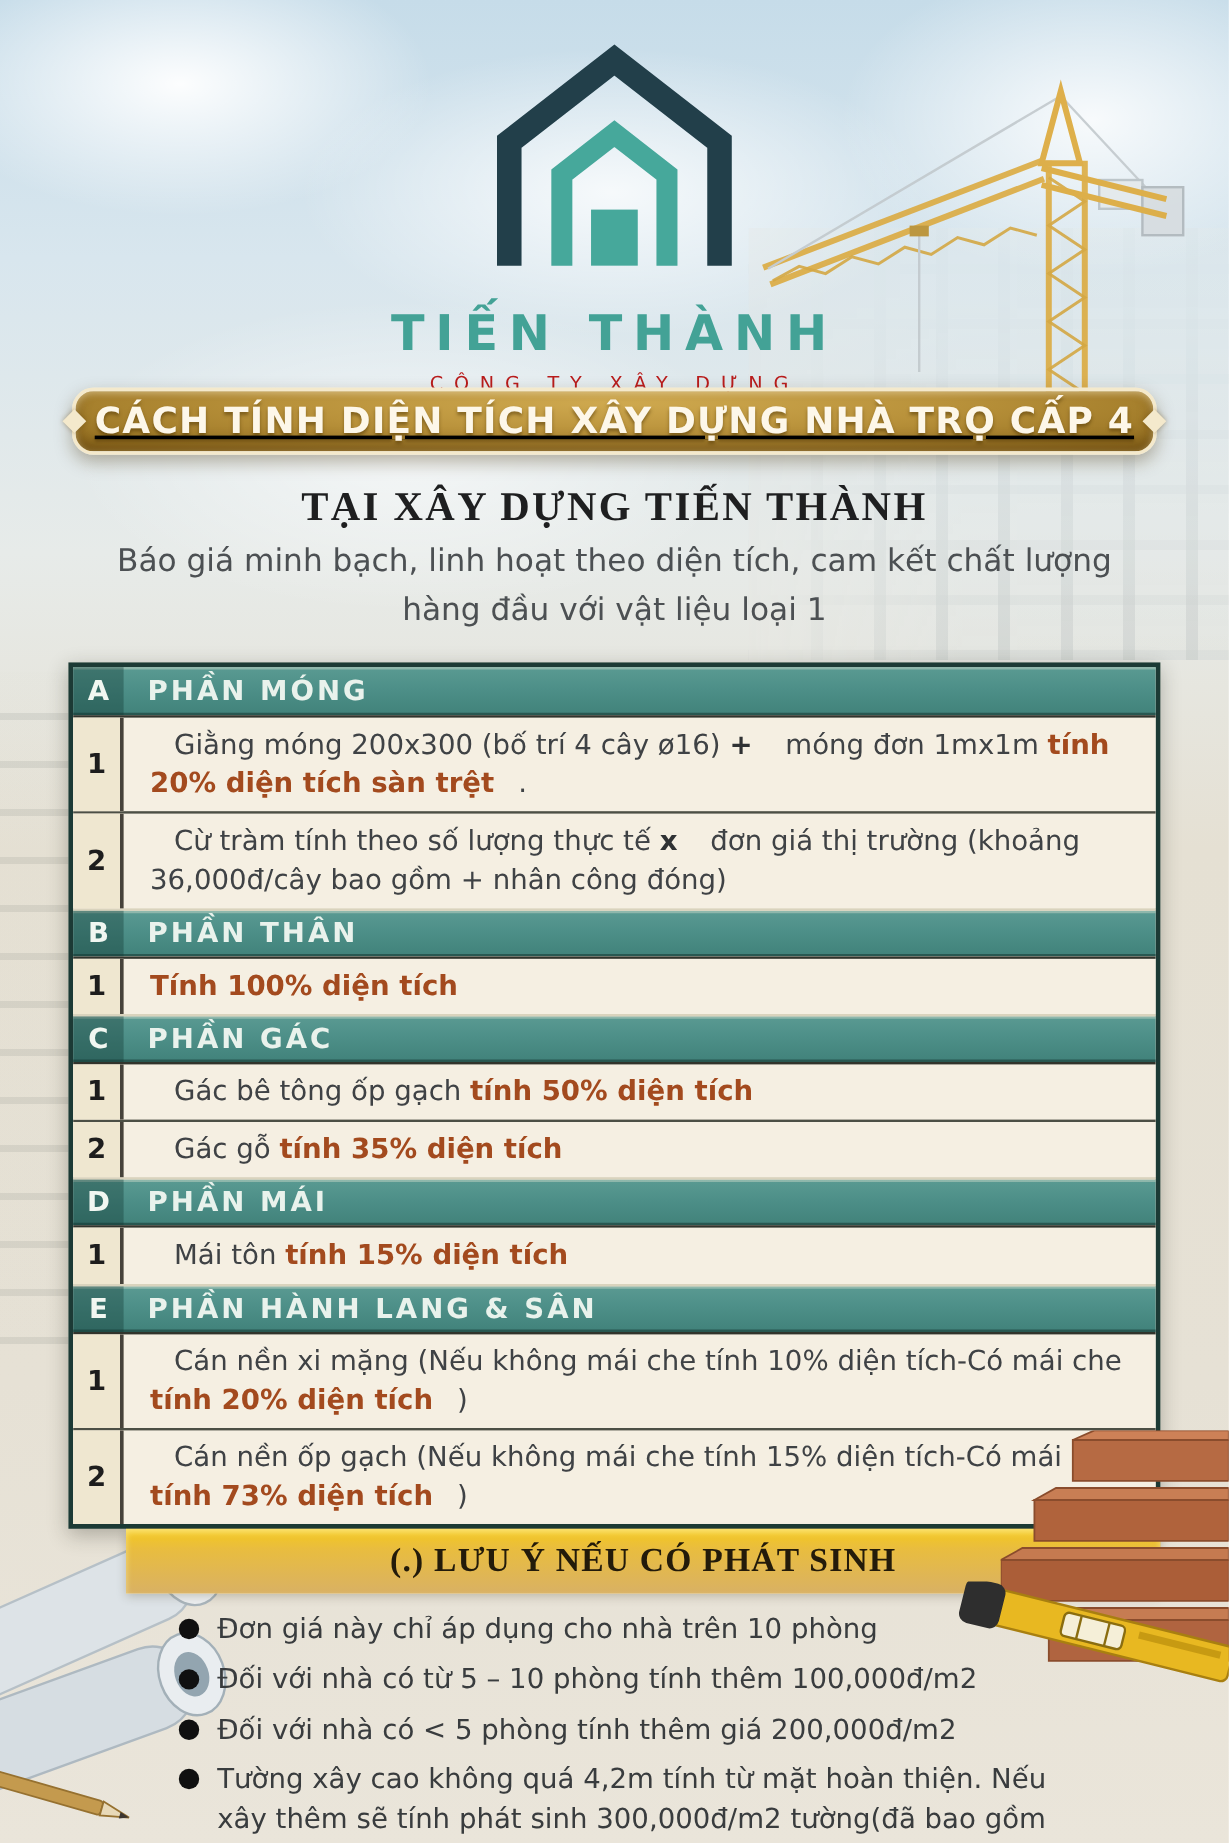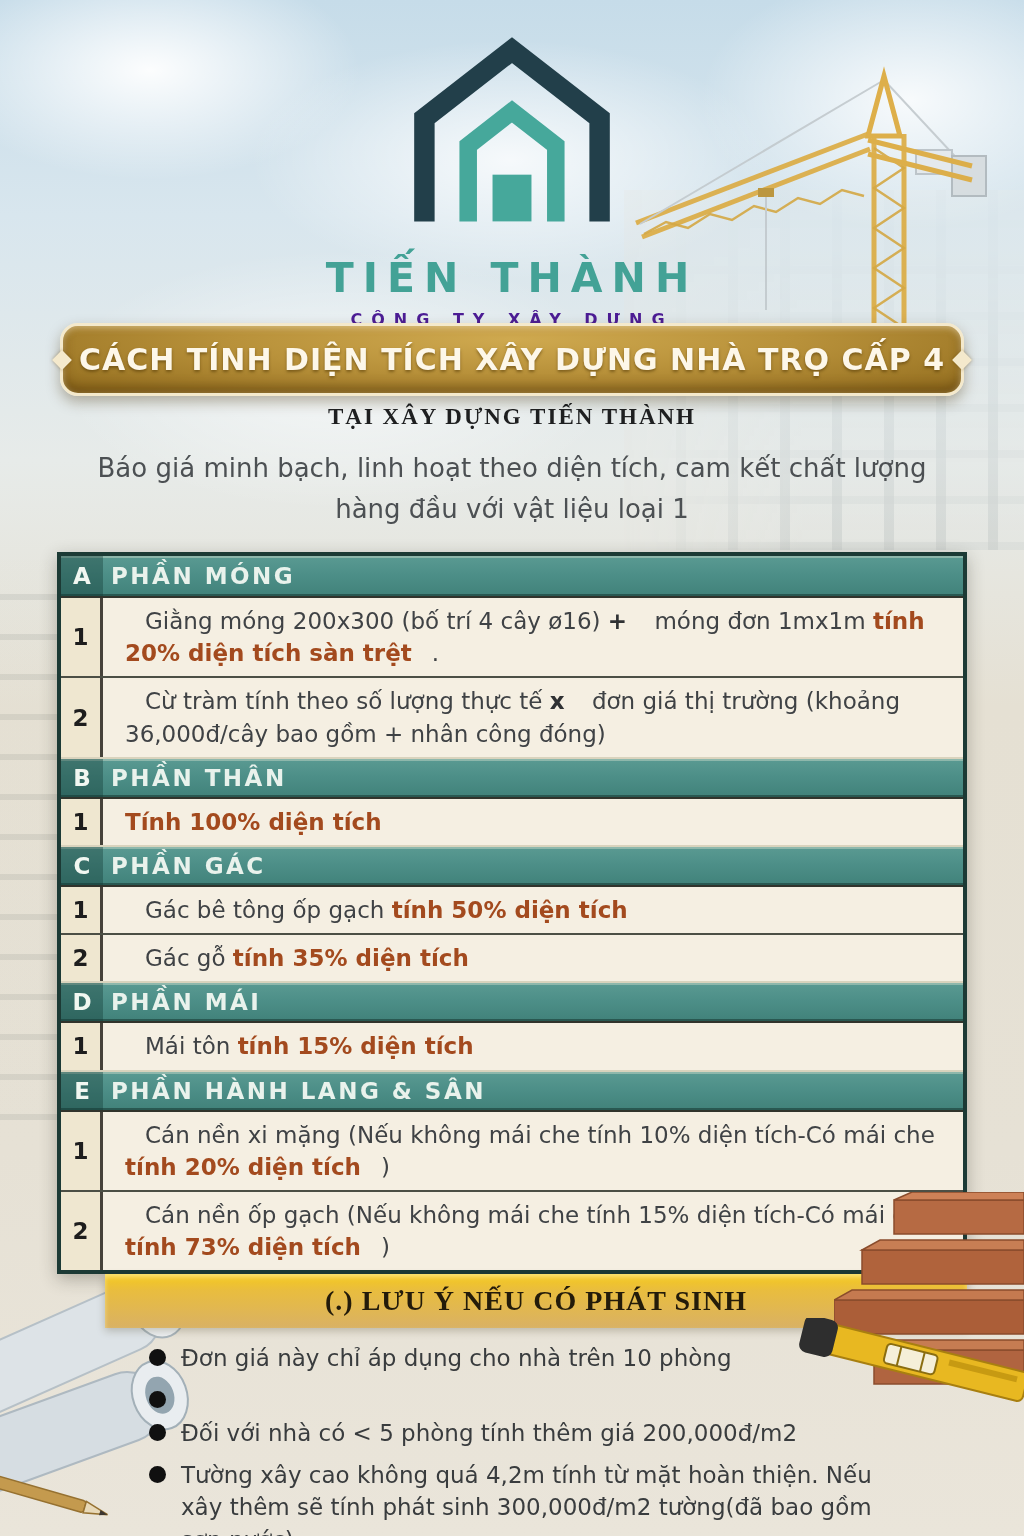--- a/index.html
+++ b/index.html
@@ -30,55 +30,55 @@
   .bg-building-right .fade{position:absolute;inset:0;background:linear-gradient(90deg,#e7e7e2 0%,rgba(231,231,226,0) 45%),linear-gradient(0deg,rgba(230,225,213,.2) 0%,rgba(231,235,233,.9) 85%);}
   .bg-scaffold-left{
     position:absolute;left:0;top:560px;width:80px;height:560px;opacity:.15;
     background:repeating-linear-gradient(0deg,rgba(90,100,95,.8) 0 6px,rgba(220,220,210,.4) 6px 40px);
   }
 
   .crane{position:absolute;left:616px;top:18px;width:408px;height:320px;opacity:.9;}
 
   .logo{position:absolute;top:26px;left:0;width:100%;text-align:center;z-index:4;}
   .logo-name{margin-top:24px;font-size:41px;font-weight:bold;letter-spacing:9px;color:var(--logo-teal);}
-  .logo-tag{margin-top:8px;font-size:16px;font-weight:bold;letter-spacing:9px;color:#4c1d95;}
+  .logo-tag{margin-top:8px;font-size:16px;font-weight:normal;letter-spacing:9px;color:#b91c1c;}
 
   .banner{
-    position:absolute;top:323px;left:60px;width:904px;height:73px;z-index:4;
+    position:absolute;top:323px;left:60px;width:904px;height:56px;z-index:4;
     background:radial-gradient(ellipse at 50% 20%,#cfa94f 0%,#b8913a 45%,#8f6a1c 100%);
     border:3px solid #f4e9cc;border-radius:18px;
     box-shadow:0 6px 14px rgba(70,50,10,.35), inset 0 2px 6px rgba(255,240,200,.5), inset 0 -6px 12px rgba(70,45,5,.45);
-    display:flex;align-items:center;justify-content:center;
+    display:flex;align-items:center;justify-content:center;text-decoration:underline;
   }
   .banner::before,.banner::after{content:"";position:absolute;top:50%;width:14px;height:14px;background:#f4e9cc;transform:translateY(-50%) rotate(45deg);box-shadow:0 0 4px rgba(90,60,0,.4);}
   .banner::before{left:-8px;} .banner::after{right:-8px;}
   .banner-title{font-size:30px;font-weight:bold;letter-spacing:1px;color:#fdf7e9;text-shadow:0 2px 3px rgba(80,55,5,.55);}
 
   .intro-heading{
     position:absolute;top:404px;left:0;width:100%;text-align:center;z-index:4;
     font-family:"Liberation Serif","DejaVu Serif",serif;font-weight:bold;
-    font-size:23px;letter-spacing:2px;color:#1e1f20;
+    font-size:34px;letter-spacing:2px;color:#1e1f20;
   }
   .intro-desc{position:absolute;top:448px;left:82px;width:860px;text-align:center;z-index:4;
     font-size:26px;line-height:1.58;color:#4c5053;}
   .intro-desc span{display:block;}
 
   .content-col{position:absolute;top:552px;left:57px;width:910px;z-index:5;}
 
   .calc-table{border:4px solid var(--table-border);background:var(--row-bg);box-shadow:0 5px 16px rgba(40,40,30,.3);}
   .section-header{
     display:flex;align-items:stretch;height:40px;
     background:linear-gradient(180deg,#5a9a92 0%,var(--teal-header) 45%,#41827a 100%);
     box-shadow:inset 0 2px 0 rgba(240,240,220,.35), inset 0 -2px 0 rgba(15,45,40,.5);
   }
   .section-header + .t-row{border-top:2px solid #31342c;}
   .t-row + .section-header{border-top:2px solid #d9d3bd;}
   .letter-cell{width:42px;display:flex;align-items:center;justify-content:center;
     background:rgba(18,58,52,.38);color:#f1f7f1;font-weight:bold;font-size:23px;}
-  .header-title{display:flex;align-items:center;padding-left:8px;color:#e9f2ec;font-weight:bold;font-size:23px;letter-spacing:2.5px;}
+  .header-title{display:flex;align-items:center;padding-left:20px;color:#e9f2ec;font-weight:bold;font-size:23px;letter-spacing:2.5px;}
   .t-row{display:flex;align-items:stretch;background:var(--row-bg);}
   .t-row + .t-row{border-top:2px solid #4c4f45;}
   .num-cell{width:42px;flex-shrink:0;display:flex;align-items:center;justify-content:center;
     background:var(--num-bg);border-right:3px solid #46423a;font-weight:bold;font-size:23px;color:#1d1d1d;}
   .content-cell{flex:1;display:flex;align-items:center;padding:7px 14px 7px 22px;
     font-size:23px;line-height:1.4;color:#3f4245;min-height:40px;}
   .content-cell p{display:inline;}
   .seg-n{color:#3f4245;margin-left:20px;}
   .seg-r{color:var(--accent-red);font-weight:bold;}
   .seg-b{color:#2f3133;font-weight:bold;}
@@ -232,20 +232,21 @@
   <div class="gold-band">
     <div class="gold-band-title">(.) LƯU Ý NẾU CÓ PHÁT SINH</div>
   </div>
   <ul class="notes-list" id="notes-list">
       <li>
         <span class="bullet-dot"></span>
         <span>Đơn giá này chỉ áp dụng cho nhà trên 10 phòng</span>
       </li>
       <li>
         <span class="bullet-dot"></span>
+        <span>Đối với nhà có từ 5 – 10 phòng tính thêm 100,000đ/m2</span>
       </li>
       <li>
         <span class="bullet-dot"></span>
         <span>Đối với nhà có &lt; 5 phòng tính thêm giá 200,000đ/m2</span>
       </li>
       <li>
         <span class="bullet-dot"></span>
         <span>Tường xây cao không quá 4,2m tính từ mặt hoàn thiện. Nếu xây thêm sẽ tính phát sinh 300,000đ/m2 tường(đã bao gồm sơn nước)</span>
       </li>
     </ul>

